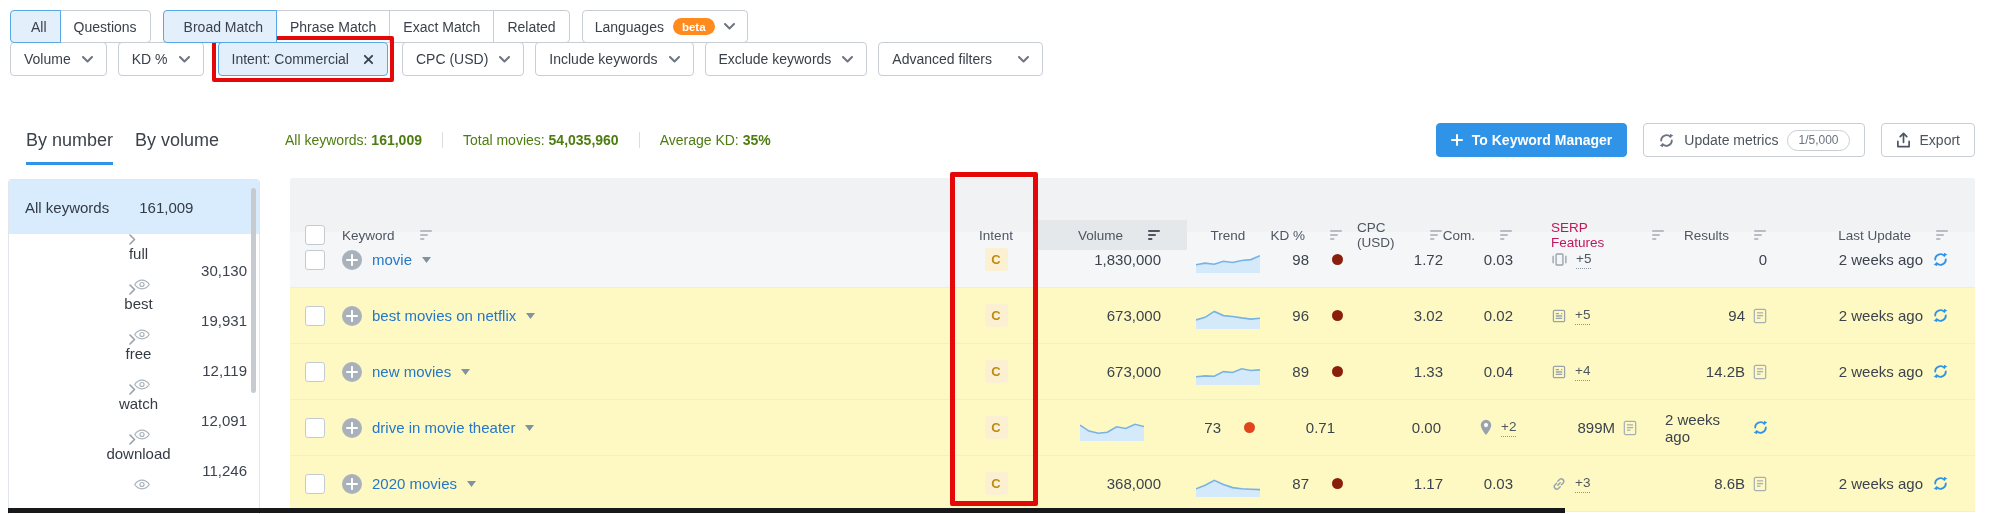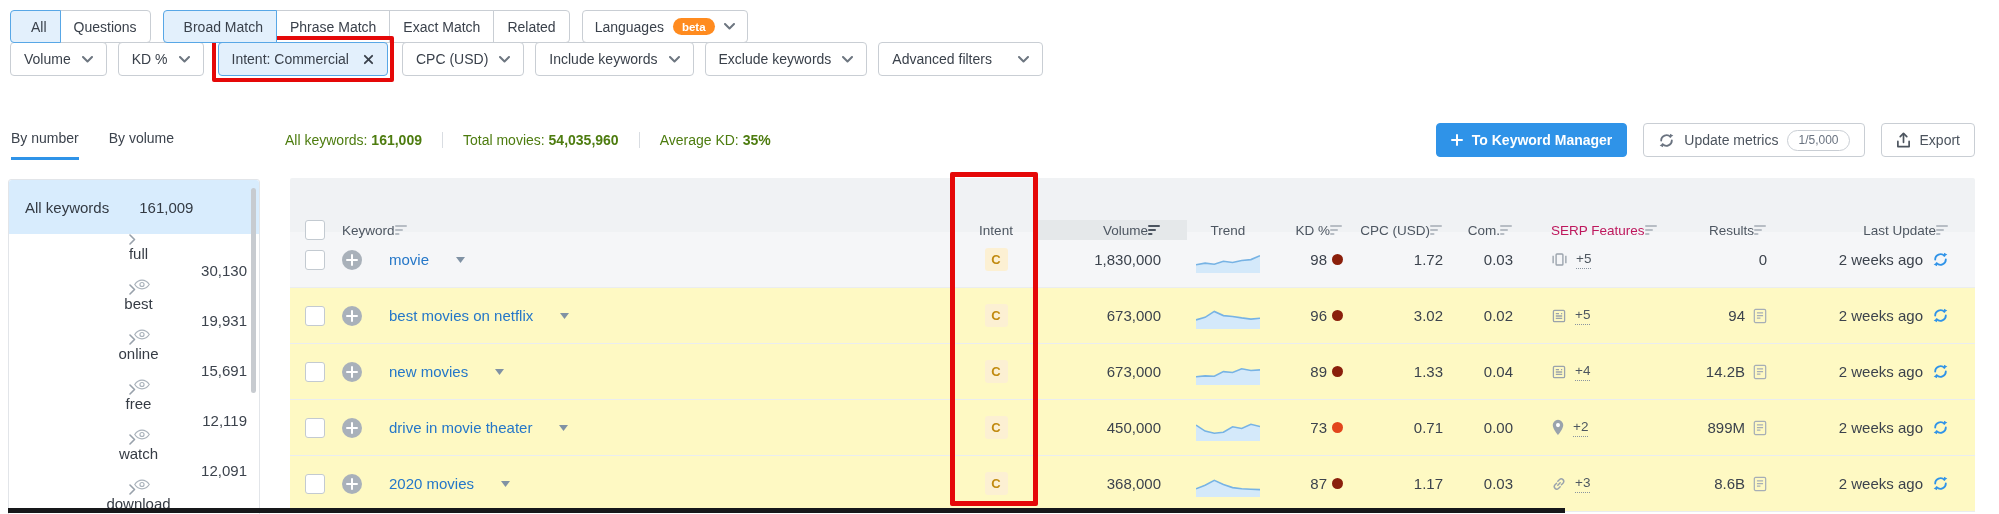--- a/index.html
+++ b/index.html
@@ -23,21 +23,21 @@
   #filters-row{position:absolute;top:43px;left:10px;display:flex;gap:11px;align-items:center;height:32px;}
   .filter-btn{height:32px;display:inline-flex;align-items:center;gap:11px;padding:0 13px;border:1px solid #c9ced4;
        border-radius:4px;background:#fff;font-size:14px;color:#3a414b;cursor:pointer;}
   .red-frame{border:4px solid var(--annotation);border-radius:2px;padding:2px;display:inline-flex;margin:-6px -3px;}
   .chip{height:32px;display:inline-flex;align-items:center;gap:14px;padding:0 13px;background:var(--selected-bg);
        border:1px solid var(--selected-border);border-radius:4px;font-size:14px;color:#3a414b;}
   .chip .close{display:inline-flex;color:#3a414b;cursor:pointer;line-height:0;}
 
   
   #summary-row{position:absolute;top:123px;left:10px;right:24px;height:42px;}
-  .view-tabs{display:flex;gap:30px;font-size:14px;position:absolute;left:1px;top:7px;}
+  .view-tabs{display:flex;gap:22px;font-size:18px;position:absolute;left:16px;top:7px;}
   .view-tab{padding-bottom:11px;cursor:pointer;color:#3c434d;}
   .view-tab.active{border-bottom:3px solid var(--accent);}
   .stats{position:absolute;left:275px;top:9px;display:flex;align-items:center;font-size:14px;color:#4d7c0f;}
   .stat{padding:0 20px;}
   .stat:first-child{padding-left:0;}
   .stat + .stat{border-left:1px solid #d9dde2;}
   .stat b{font-weight:700;}
   .actions{position:absolute;right:0;top:0;display:flex;gap:16px;align-items:center;}
   .btn{height:34px;display:inline-flex;align-items:center;gap:9px;padding:0 14px;border-radius:4px;font-size:14px;
        border:1px solid #c9ced4;background:#fff;color:#4c545e;cursor:pointer;}
@@ -58,34 +58,34 @@
   .side-item .eye{color:#a9b2bb;margin-left:9px;display:inline-flex;line-height:0;cursor:pointer;}
   .side-scroll{position:absolute;right:3px;top:8px;width:5px;height:205px;background:#c7cbd0;border-radius:3px;}
 
   
   #table{position:absolute;left:290px;top:178px;width:1685px;}
   .trow{display:grid;grid-template-columns:50px 1fr 82px 150px 82px 88px 108px 72px 128px 130px 180px;align-items:stretch;}
   .thead{height:54px;background:#f0f2f4;color:#4d5661;font-size:13.5px;border-radius:2px 2px 0 0;}
   .body{height:55px;border-bottom:1px solid #eaedf0;font-size:15px;color:#3c434d;background:#fef9c3;}
   .body.first{background:#f5f6f8;}
   .cell{display:flex;align-items:center;}
-  .thead .cell{gap:0;margin-top:42px;}
+  .thead .cell{gap:25px;margin-top:42px;}
   .c-check{justify-content:center;}
   .checkbox{width:18px;height:18px;border:1.5px solid #c3cad1;border-radius:3px;background:#fff;cursor:pointer;}
-  .c-kw{gap:27px;padding-left:2px;}
+  .c-kw{gap:10px;padding-left:2px;}
   .plus-circle{width:20px;height:20px;border-radius:50%;background:#a9b1ba;color:#fff;display:inline-flex;
        align-items:center;justify-content:center;cursor:pointer;flex:none;line-height:0;}
   .kw-link{color:var(--link);cursor:pointer;text-decoration:none;}
   .caret{color:#8092a4;display:inline-flex;line-height:0;cursor:pointer;}
   .c-intent{justify-content:center;}
   .intent-badge{width:23px;height:23px;border-radius:3px;background:var(--intent-bg);color:var(--intent-text);
        font-weight:700;font-size:13px;display:inline-flex;align-items:center;justify-content:center;}
   .c-vol{justify-content:flex-end;padding-right:26px;}
   .c-trend{justify-content:center;}
-  .c-kd{justify-content:flex-end;padding-right:14px;gap:5px;}
+  .c-kd{justify-content:flex-end;padding-right:14px;gap:23px;}
   .kd-dot{width:11px;height:11px;border-radius:50%;flex:none;}
   .c-cpc{justify-content:flex-end;padding-right:22px;}
   .c-com{justify-content:flex-end;padding-right:24px;}
   .c-serp{padding-left:14px;gap:8px;color:#9aa3ac;}
   .serp-ic{display:inline-flex;line-height:0;}
   .serp-more{color:#4e5760;font-size:13.5px;border-bottom:1px dotted #8a95a0;cursor:pointer;line-height:1.35;}
   .c-res{justify-content:flex-end;padding-right:28px;gap:8px;}
   .res-ic{color:#a6aeb6;display:inline-flex;line-height:0;}
   .c-upd{justify-content:flex-end;padding-right:26px;gap:9px;}
   .refresh{color:var(--accent);display:inline-flex;line-height:0;cursor:pointer;}
@@ -270,35 +270,20 @@
             <circle cx="11" cy="7" r="2.8"></circle>
           </svg>
         </span>
     </div>
     <div class="side-item">
       <span class="chev-r">
           <svg width="7" height="11" viewBox="0 0 7 11" fill="none" stroke="currentColor" stroke-width="1.6" stroke-linecap="round" stroke-linejoin="round">
             <path d="M1 1l4.5 4.5L1 10"></path>
           </svg>
         </span>
-      <span class="lbl">online</span>
-      <span class="count">15,691</span>
-      <span class="eye">
-          <svg width="16" height="11" viewBox="0 0 22 14" fill="none" stroke="currentColor" stroke-width="1.6">
-            <path d="M1 7s4-6 10-6 10 6 10 6-4 6-10 6S1 7 1 7z"></path>
-            <circle cx="11" cy="7" r="2.8"></circle>
-          </svg>
-        </span>
-    </div>
-    <div class="side-item">
-      <span class="chev-r">
-          <svg width="7" height="11" viewBox="0 0 7 11" fill="none" stroke="currentColor" stroke-width="1.6" stroke-linecap="round" stroke-linejoin="round">
-            <path d="M1 1l4.5 4.5L1 10"></path>
-          </svg>
-        </span>
       <span class="lbl">free</span>
       <span class="count">12,119</span>
       <span class="eye">
           <svg width="16" height="11" viewBox="0 0 22 14" fill="none" stroke="currentColor" stroke-width="1.6">
             <path d="M1 7s4-6 10-6 10 6 10 6-4 6-10 6S1 7 1 7z"></path>
             <circle cx="11" cy="7" r="2.8"></circle>
           </svg>
         </span>
     </div>
     <div class="side-item">
@@ -638,21 +623,20 @@
         <a class="kw-link">drive in movie theater</a>
         <span class="caret">
               <svg width="9" height="6" viewBox="0 0 9 6" fill="currentColor">
                 <path d="M0 0h9L4.5 6z"></path>
               </svg>
             </span>
       </div>
       <div class="cell c-intent">
             <span class="intent-badge">C</span>
           </div>
-      <div class="cell c-vol">450,000</div>
       <div class="cell c-trend">
             <span class="spark">
               <svg width="64" height="26" viewBox="0 0 64 26">
                 <polygon points="0,26 0.0,10.1 9.1,16.1 18.3,18.3 27.4,17.2 36.6,11.8 45.7,13.5 54.9,9.3 64.0,11.5 64,26" fill="#d4e9fa"></polygon>
                 <polyline points="0.0,10.1 9.1,16.1 18.3,18.3 27.4,17.2 36.6,11.8 45.7,13.5 54.9,9.3 64.0,11.5" fill="none" stroke="#77b3e4" stroke-width="1.6"></polyline>
               </svg>
             </span>
           </div>
       <div class="cell c-kd">
         <span class="kdnum">73</span>

